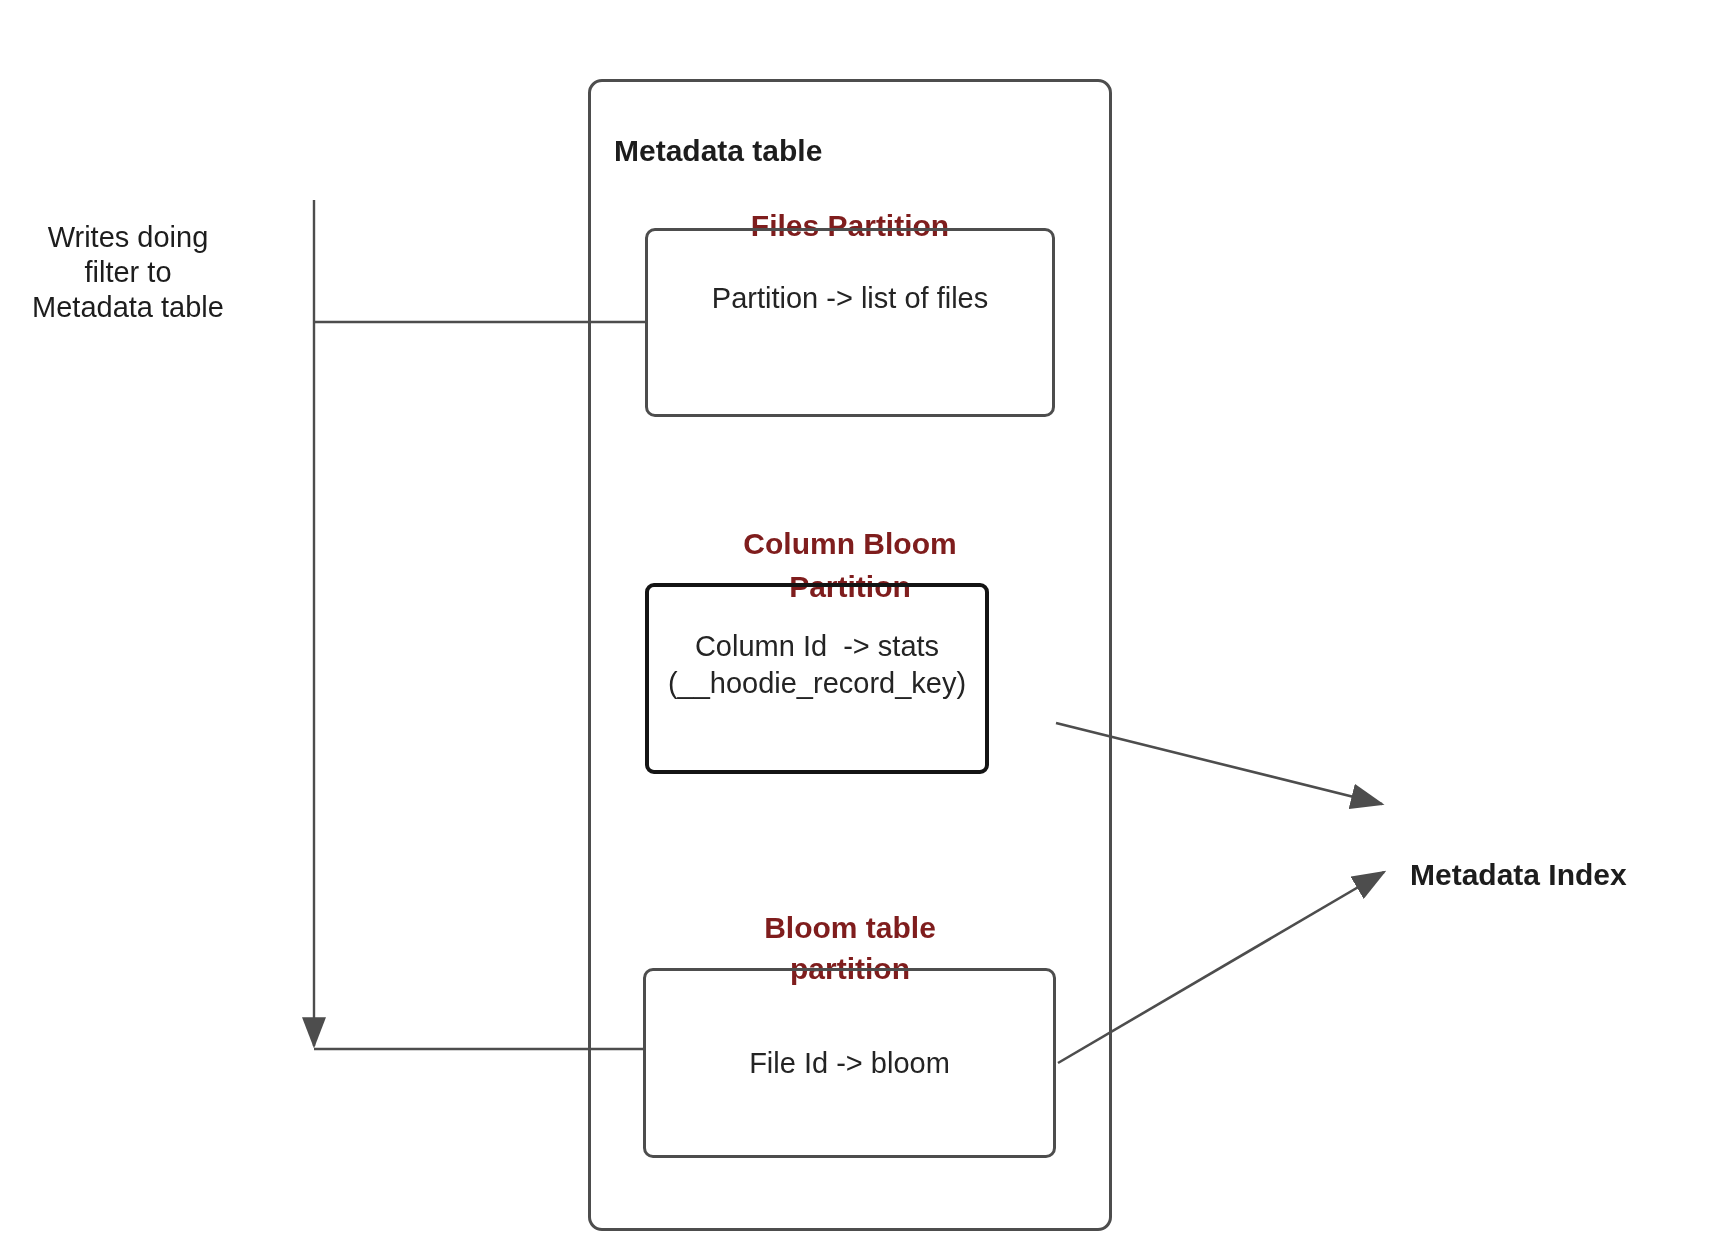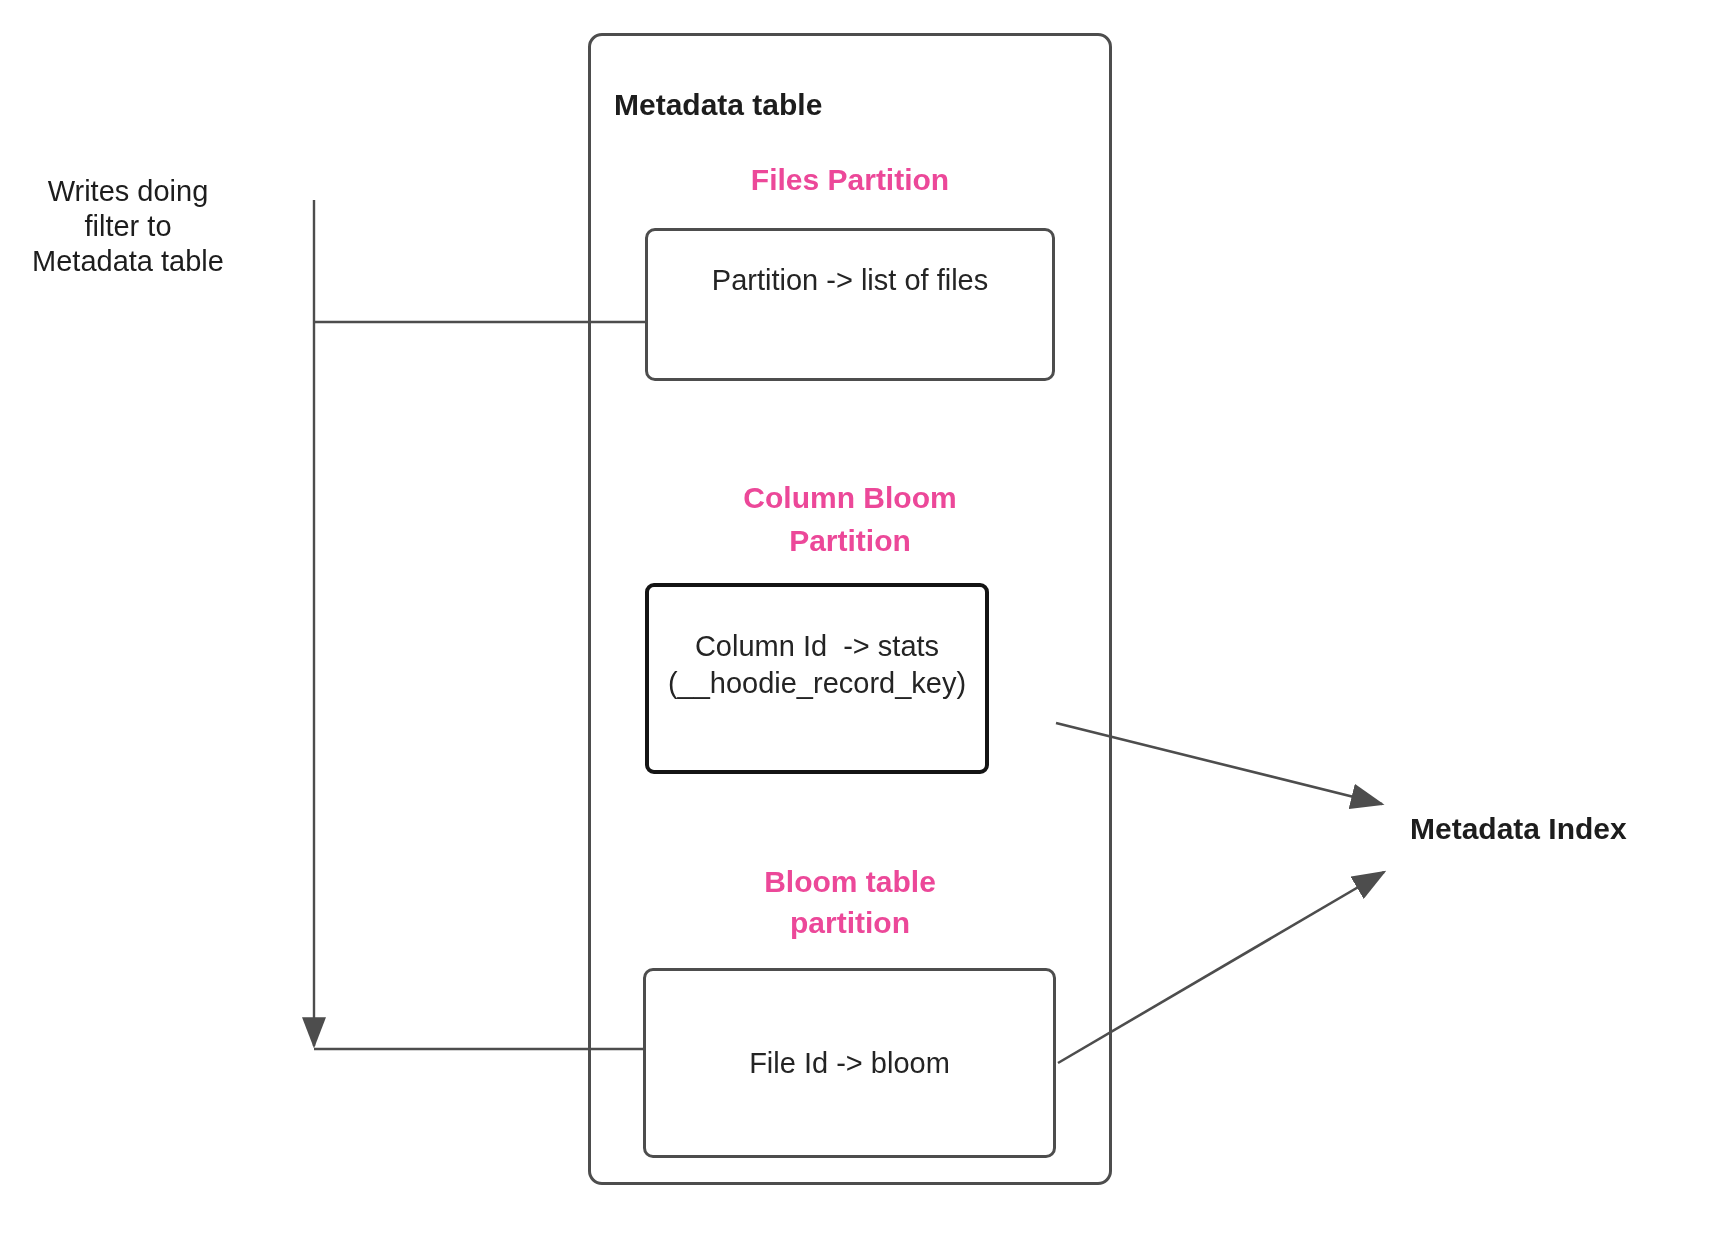--- a/index.html
+++ b/index.html
@@ -9,27 +9,27 @@
   }
   .canvas {
     position: relative;
     width: 1718px;
     height: 1244px;
     background: #ffffff;
     font-family: "Liberation Sans", sans-serif;
     color: #1d1d1d;
     overflow: hidden;
   }
-  .abs { position: absolute; }
+  .abs { position: absolute; margin-top: 46px; }
   .pre { white-space: pre-wrap; }
   .heading {
     font-weight: bold;
     font-size: 30px;
     text-align: center;
-    color: #ec4899;
+    color: #7f1d1d;
   }
   .box {
     position: absolute;
     box-sizing: border-box;
     border: 3px solid #4d4d4d;
     border-radius: 10px;
     background: transparent;
     display: flex;
     align-items: center;
     justify-content: center;
@@ -73,21 +73,21 @@
   <div class="abs pre" style="left:18px; top:174px; width:220px; font-size:29px; line-height:35px; text-align:center;">Writes doing
 filter to
 Metadata table</div>
 
   <div class="abs" style="left:588px; top:33px; width:524px; height:1152px; box-sizing:border-box; border:3.5px solid #4d4d4d; border-radius:14px; background:transparent;"></div>
 
   <div class="abs" style="left:614px; top:88px; font-size:30px; font-weight:bold;">Metadata table</div>
 
   <div class="abs heading" style="left:650px; top:163px; width:400px;">Files Partition</div>
 
-  <div class="box" style="left:645px; top:228px; width:410px; height:153px; padding-bottom:48px;">
+  <div class="box" style="left:645px; top:228px; width:410px; height:189px; padding-bottom:48px;">
     <div class="box-body pre">Partition -&gt; list of files</div>
   </div>
 
   <div class="abs heading pre" style="left:650px; top:476px; width:400px; line-height:43px;">Column Bloom
 Partition</div>
 
   <div class="box" style="left:645px; top:583px; width:344px; height:191px; border:4px solid #141414; border-radius:9px; padding-bottom:28px;">
     <div class="box-body pre">Column Id  -&gt; stats
 (__hoodie_record_key)</div>
   </div>

